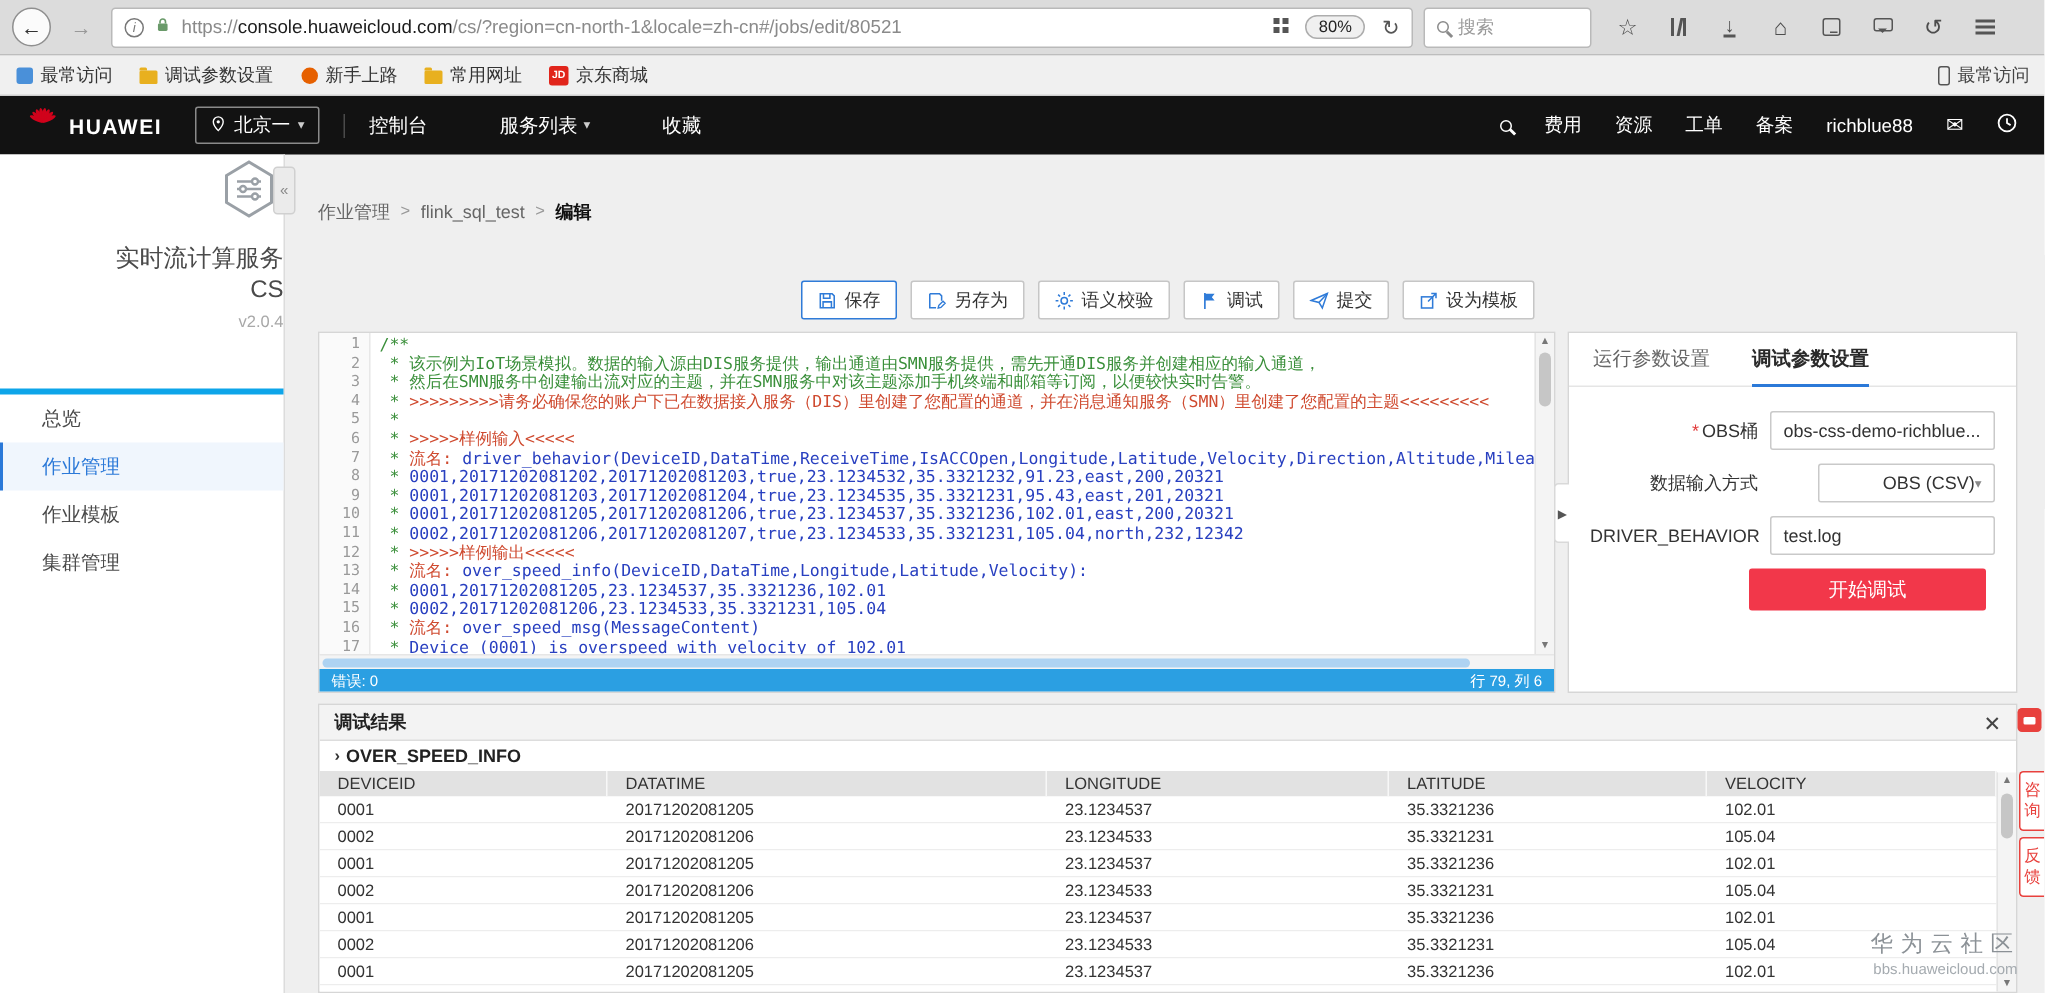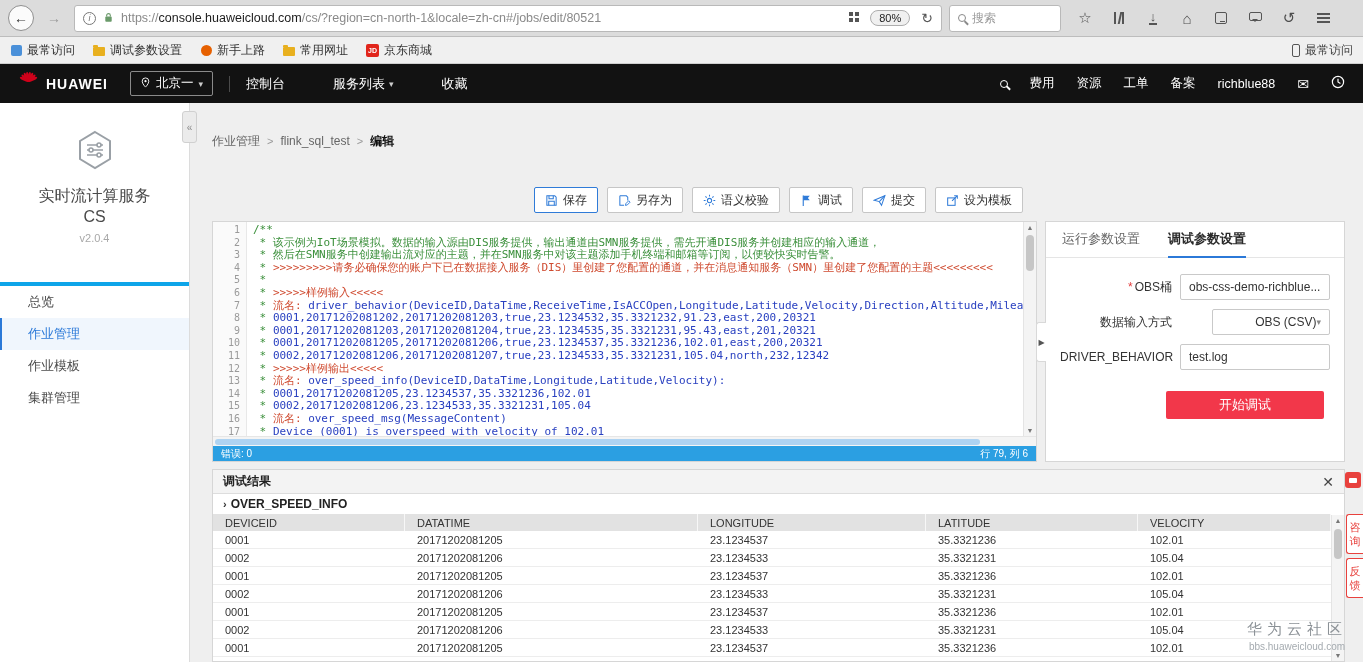--- a/index.html
+++ b/index.html
@@ -56,21 +56,21 @@
   .hw-caret { font-size:9px; color:#ccc; }
   .hw-sep { width:1px; height:16px; background:#4a4a4a; margin:0 16px; }
   .hw-nav { display:flex; align-items:center; gap:48px; font-size:13px; }
   .hw-link { display:flex; align-items:center; gap:4px; color:#fff; }
   .hw-right { margin-left:auto; display:flex; align-items:center; gap:22px; font-size:12.5px; }
   .hw-mail { font-size:14px; }
 
   
   .app-body { display:flex; height:559px; }
   .sidebar { width:190px; background:#fff; border-right:1px solid #dcdcdc; flex:0 0 auto; position:relative; }
-  .side-logo { text-align:center; padding-top:24px; }
+  .side-logo { text-align:right; }
   .side-title { font-size:16px; color:#4a4a4a; margin-top:8px; line-height:21px; }
   .side-version { font-size:11px; color:#a8a8a8; margin-top:5px; }
   .side-menu { margin-top:38px; border-top:4px solid #0ea5e9; }
   .side-item { height:32px; line-height:32px; padding-left:28px; font-size:13px; color:#4a4a4a; }
   .side-item.active { color:#2b79d8; background:#f0f6fd; border-left:2px solid #2b79d8; padding-left:26px; }
   .collapse-handle { position:absolute; right:-8px; top:8px; width:15px; height:32px; background:#ebebeb; border:1px solid #d0d0d0; border-radius:3px; display:flex; align-items:center; justify-content:center; color:#8a8a8a; font-size:10px; z-index:5; }
 
   .content { flex:1; padding:30px 18px 0 22px; min-width:0; }
   .breadcrumb { font-size:12px; color:#666; display:flex; align-items:center; gap:7px; height:16px; }
   .bc-item.last { color:#111; font-weight:bold; }
@@ -102,21 +102,21 @@
   .ptab { font-size:13px; color:#666; height:36px; line-height:34px; }
   .ptab.active { color:#2a2a2a; font-weight:bold; border-bottom:2px solid #2b79d8; }
   .pfields { padding:16px 14px 0 14px; }
   .pf-row { display:flex; align-items:center; margin-bottom:9px; }
   .pf-label { width:112px; text-align:right; font-size:12px; color:#333; margin-right:8px; white-space:nowrap; }
   .req { color:#e23c3c; margin-right:2px; }
   .pf-ctl { flex:1; height:26px; border:1px solid #c9c9c9; border-radius:2px; display:flex; align-items:center; padding:0 8px; font-size:12px; color:#333; background:#fff; overflow:hidden; }
   .pf-ctl.sel { justify-content:flex-end;margin-left:32px; }
   .pf-val { white-space:nowrap; overflow:hidden; }
   .caret { color:#888; font-size:9px; }
-  .debug-btn { margin:12px 0 0 120px; width:158px; height:28px; background:#f2374a; color:#fff; border:none; border-radius:2px; font-size:13px; font-family:inherit; }
+  .debug-btn { margin:0 0 0 120px; width:158px; height:28px; background:#f2374a; color:#fff; border:none; border-radius:2px; font-size:13px; font-family:inherit; }
 
   
   .results { margin-top:7px; height:193px; background:#fff; border:1px solid #d6d6d6; overflow:hidden; position:relative; }
   .r-head { height:24px; background:#f3f3f3; border-bottom:1px solid #ddd; display:flex; align-items:center; padding:0 10px; }
   .r-title { font-size:12px; font-weight:bold; color:#222; }
   .r-close { margin-left:auto; font-size:14px; color:#444; line-height:1; }
   .r-section { height:20px; display:flex; align-items:center; padding:0 10px; font-size:12px; font-weight:bold; color:#222; gap:4px; }
   .r-sec-arrow { font-size:11px; color:#333; }
   .rt-headrow { display:flex; height:17px; background:#e2e2e2; margin-right:13px; }
   .rt-headrow .rt-cell { font-weight:normal; color:#333; border-right:1px solid #f7f7f7; display:flex; align-items:center; }

